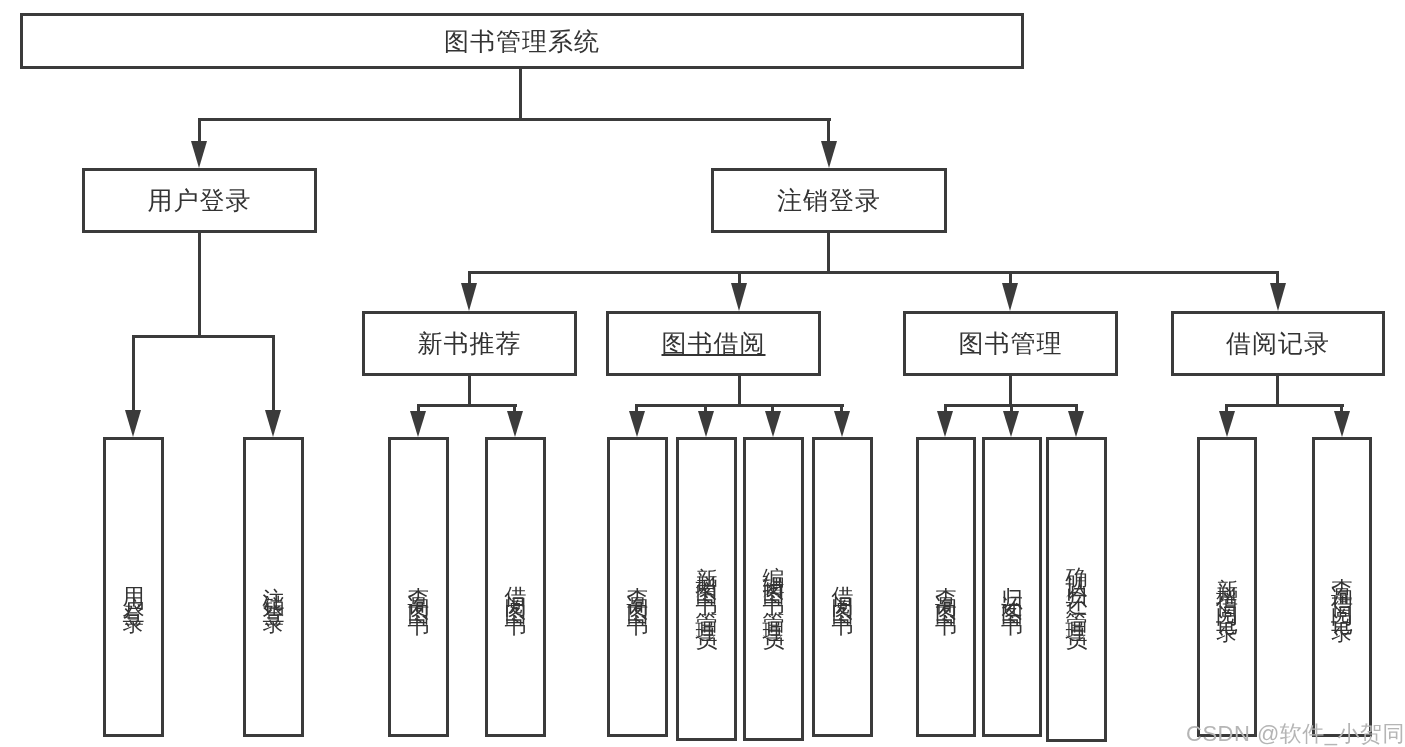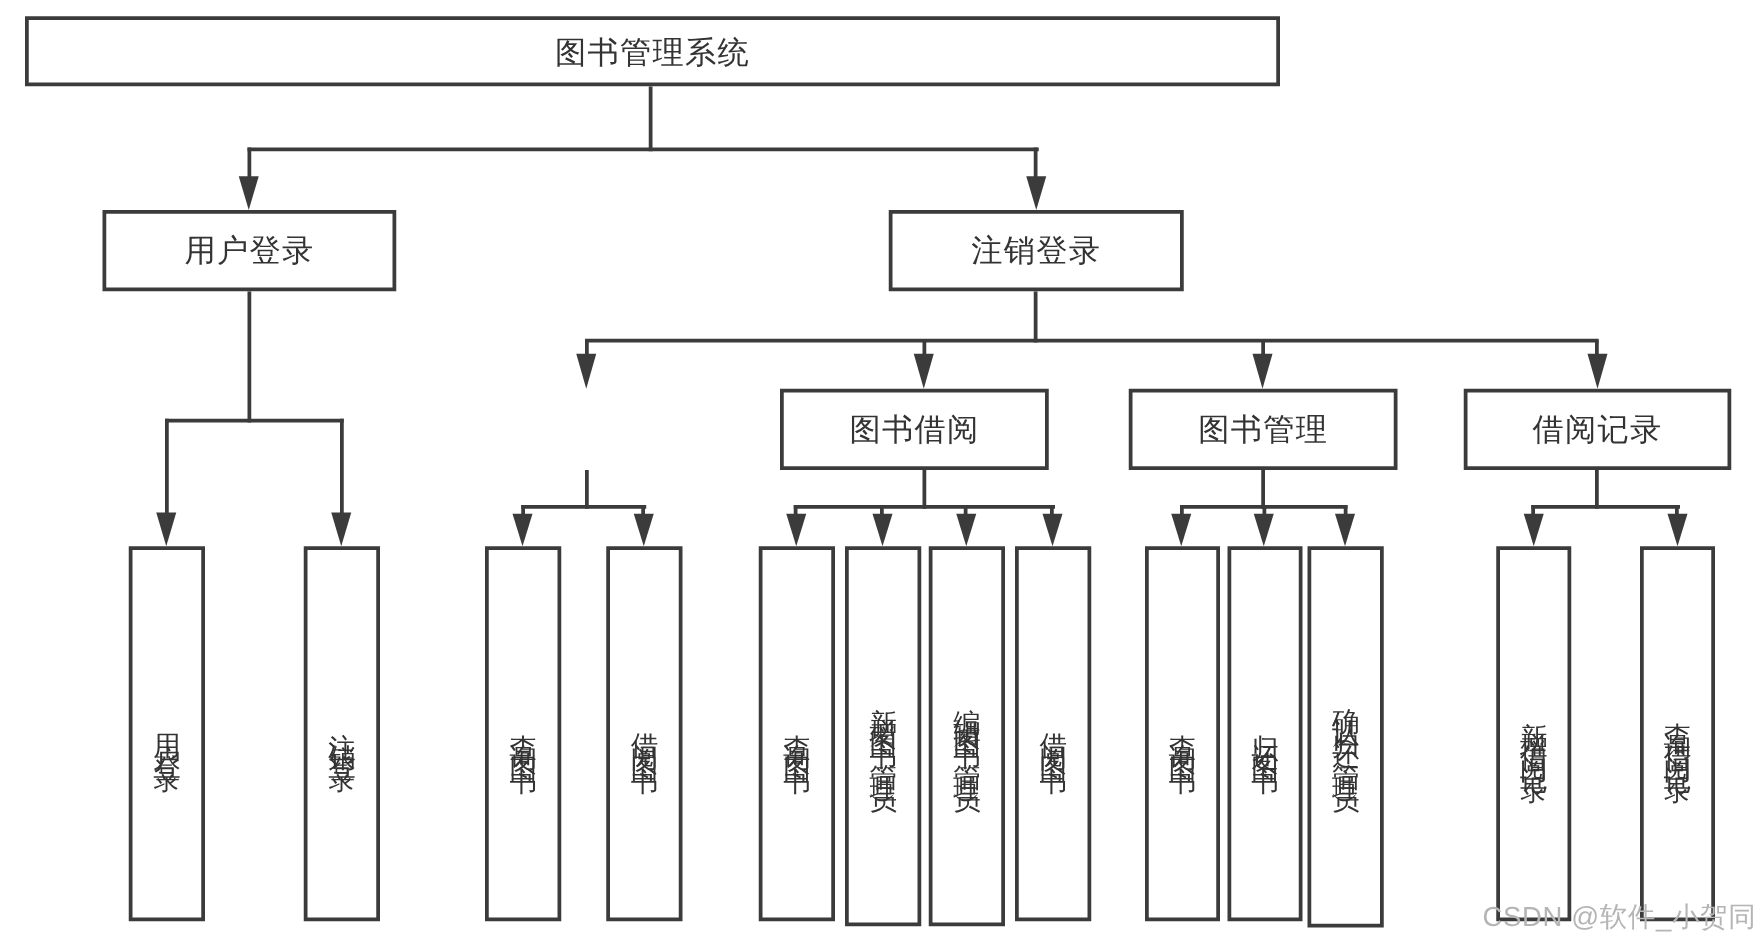--- a/index.html
+++ b/index.html
@@ -64,21 +64,24 @@
   <div class="line" style="left:468px;top:271px;width:811px;height:3px;"></div>
   <div class="line" style="left:468px;top:273px;width:3px;height:11px;"></div>
   <div class="arrow tall" style="left:461px;top:283px;"></div>
   <div class="line" style="left:738px;top:273px;width:3px;height:11px;"></div>
   <div class="arrow tall" style="left:731px;top:283px;"></div>
   <div class="line" style="left:1009px;top:273px;width:3px;height:11px;"></div>
   <div class="arrow tall" style="left:1002px;top:283px;"></div>
   <div class="line" style="left:1276px;top:273px;width:3px;height:11px;"></div>
   <div class="arrow tall" style="left:1270px;top:283px;"></div>
 
-  <div class="box hbox" style="left:624px;top:311px;width:215px;height:65px;">
+  <div class="box hbox" style="left:362px;top:311px;width:215px;height:65px;">
+    <span>新书推荐</span>
+  </div>
+  <div class="box hbox" style="left:606px;top:311px;width:215px;height:65px;text-decoration:underline;">
     <span>图书借阅</span>
   </div>
   <div class="box hbox" style="left:903px;top:311px;width:215px;height:65px;">
     <span>图书管理</span>
   </div>
   <div class="box hbox" style="left:1171px;top:311px;width:214px;height:65px;">
     <span>借阅记录</span>
   </div>
 
   <div class="line" style="left:468px;top:376px;width:3px;height:31px;"></div>

